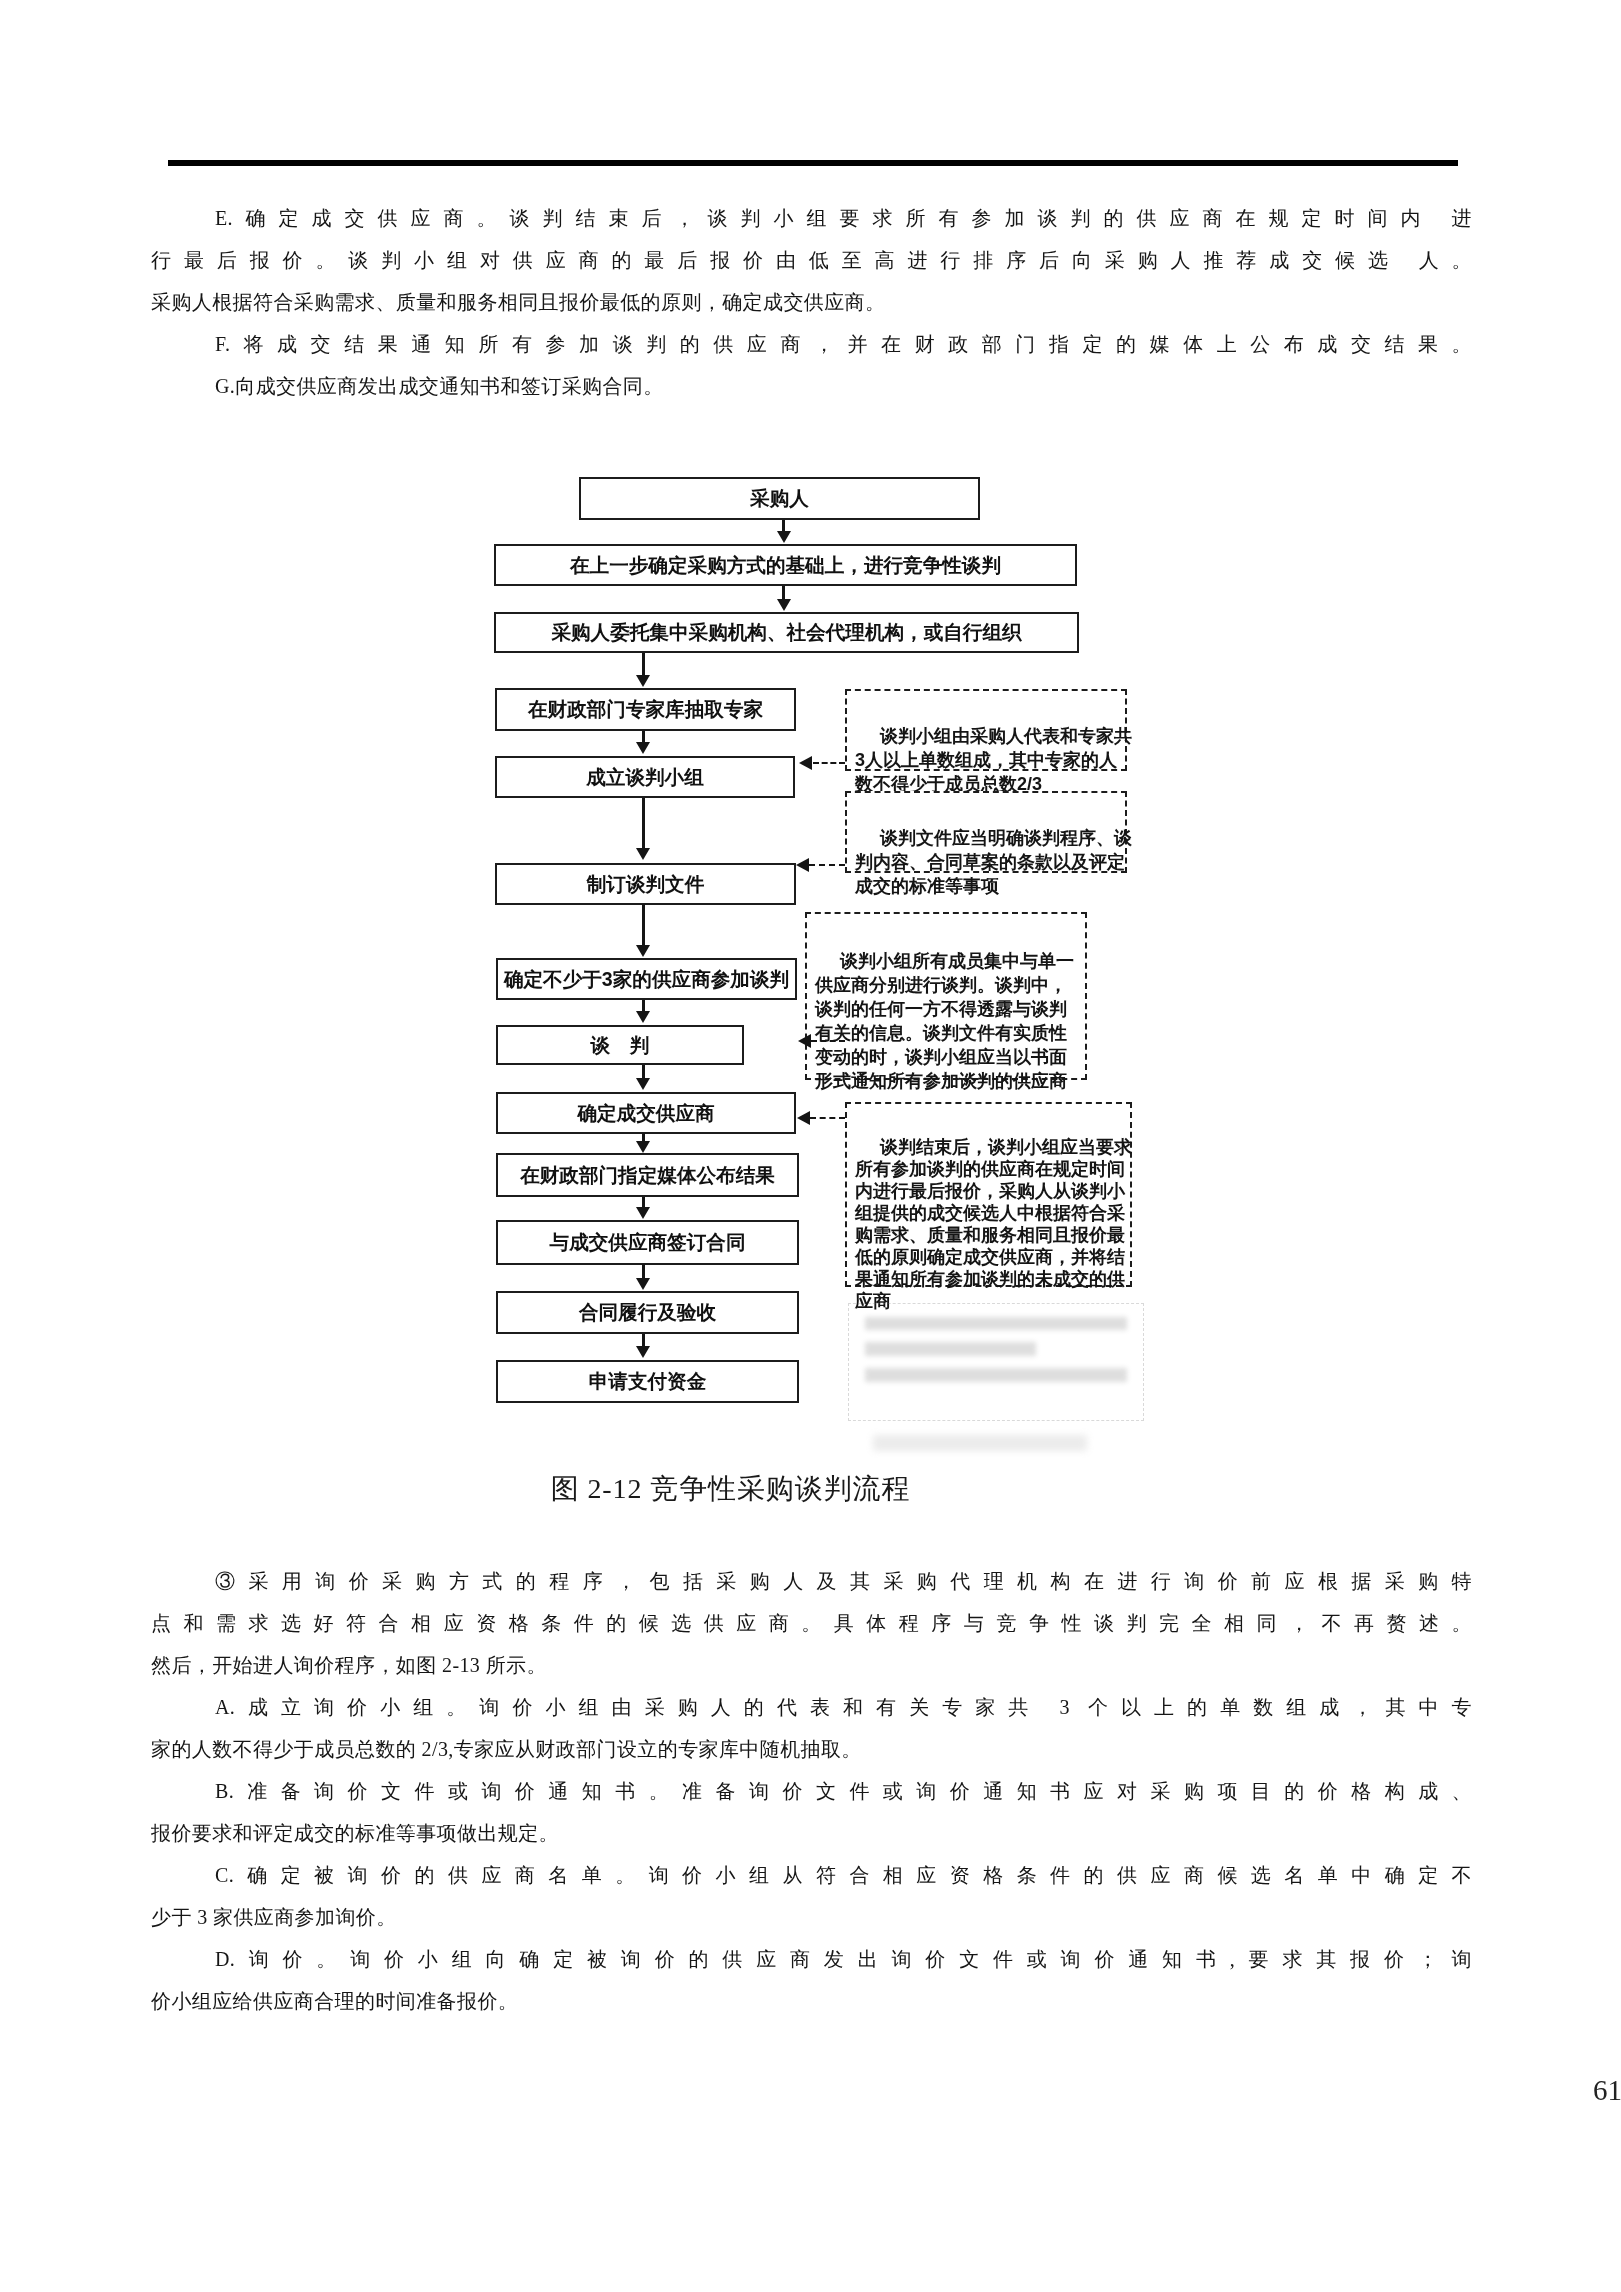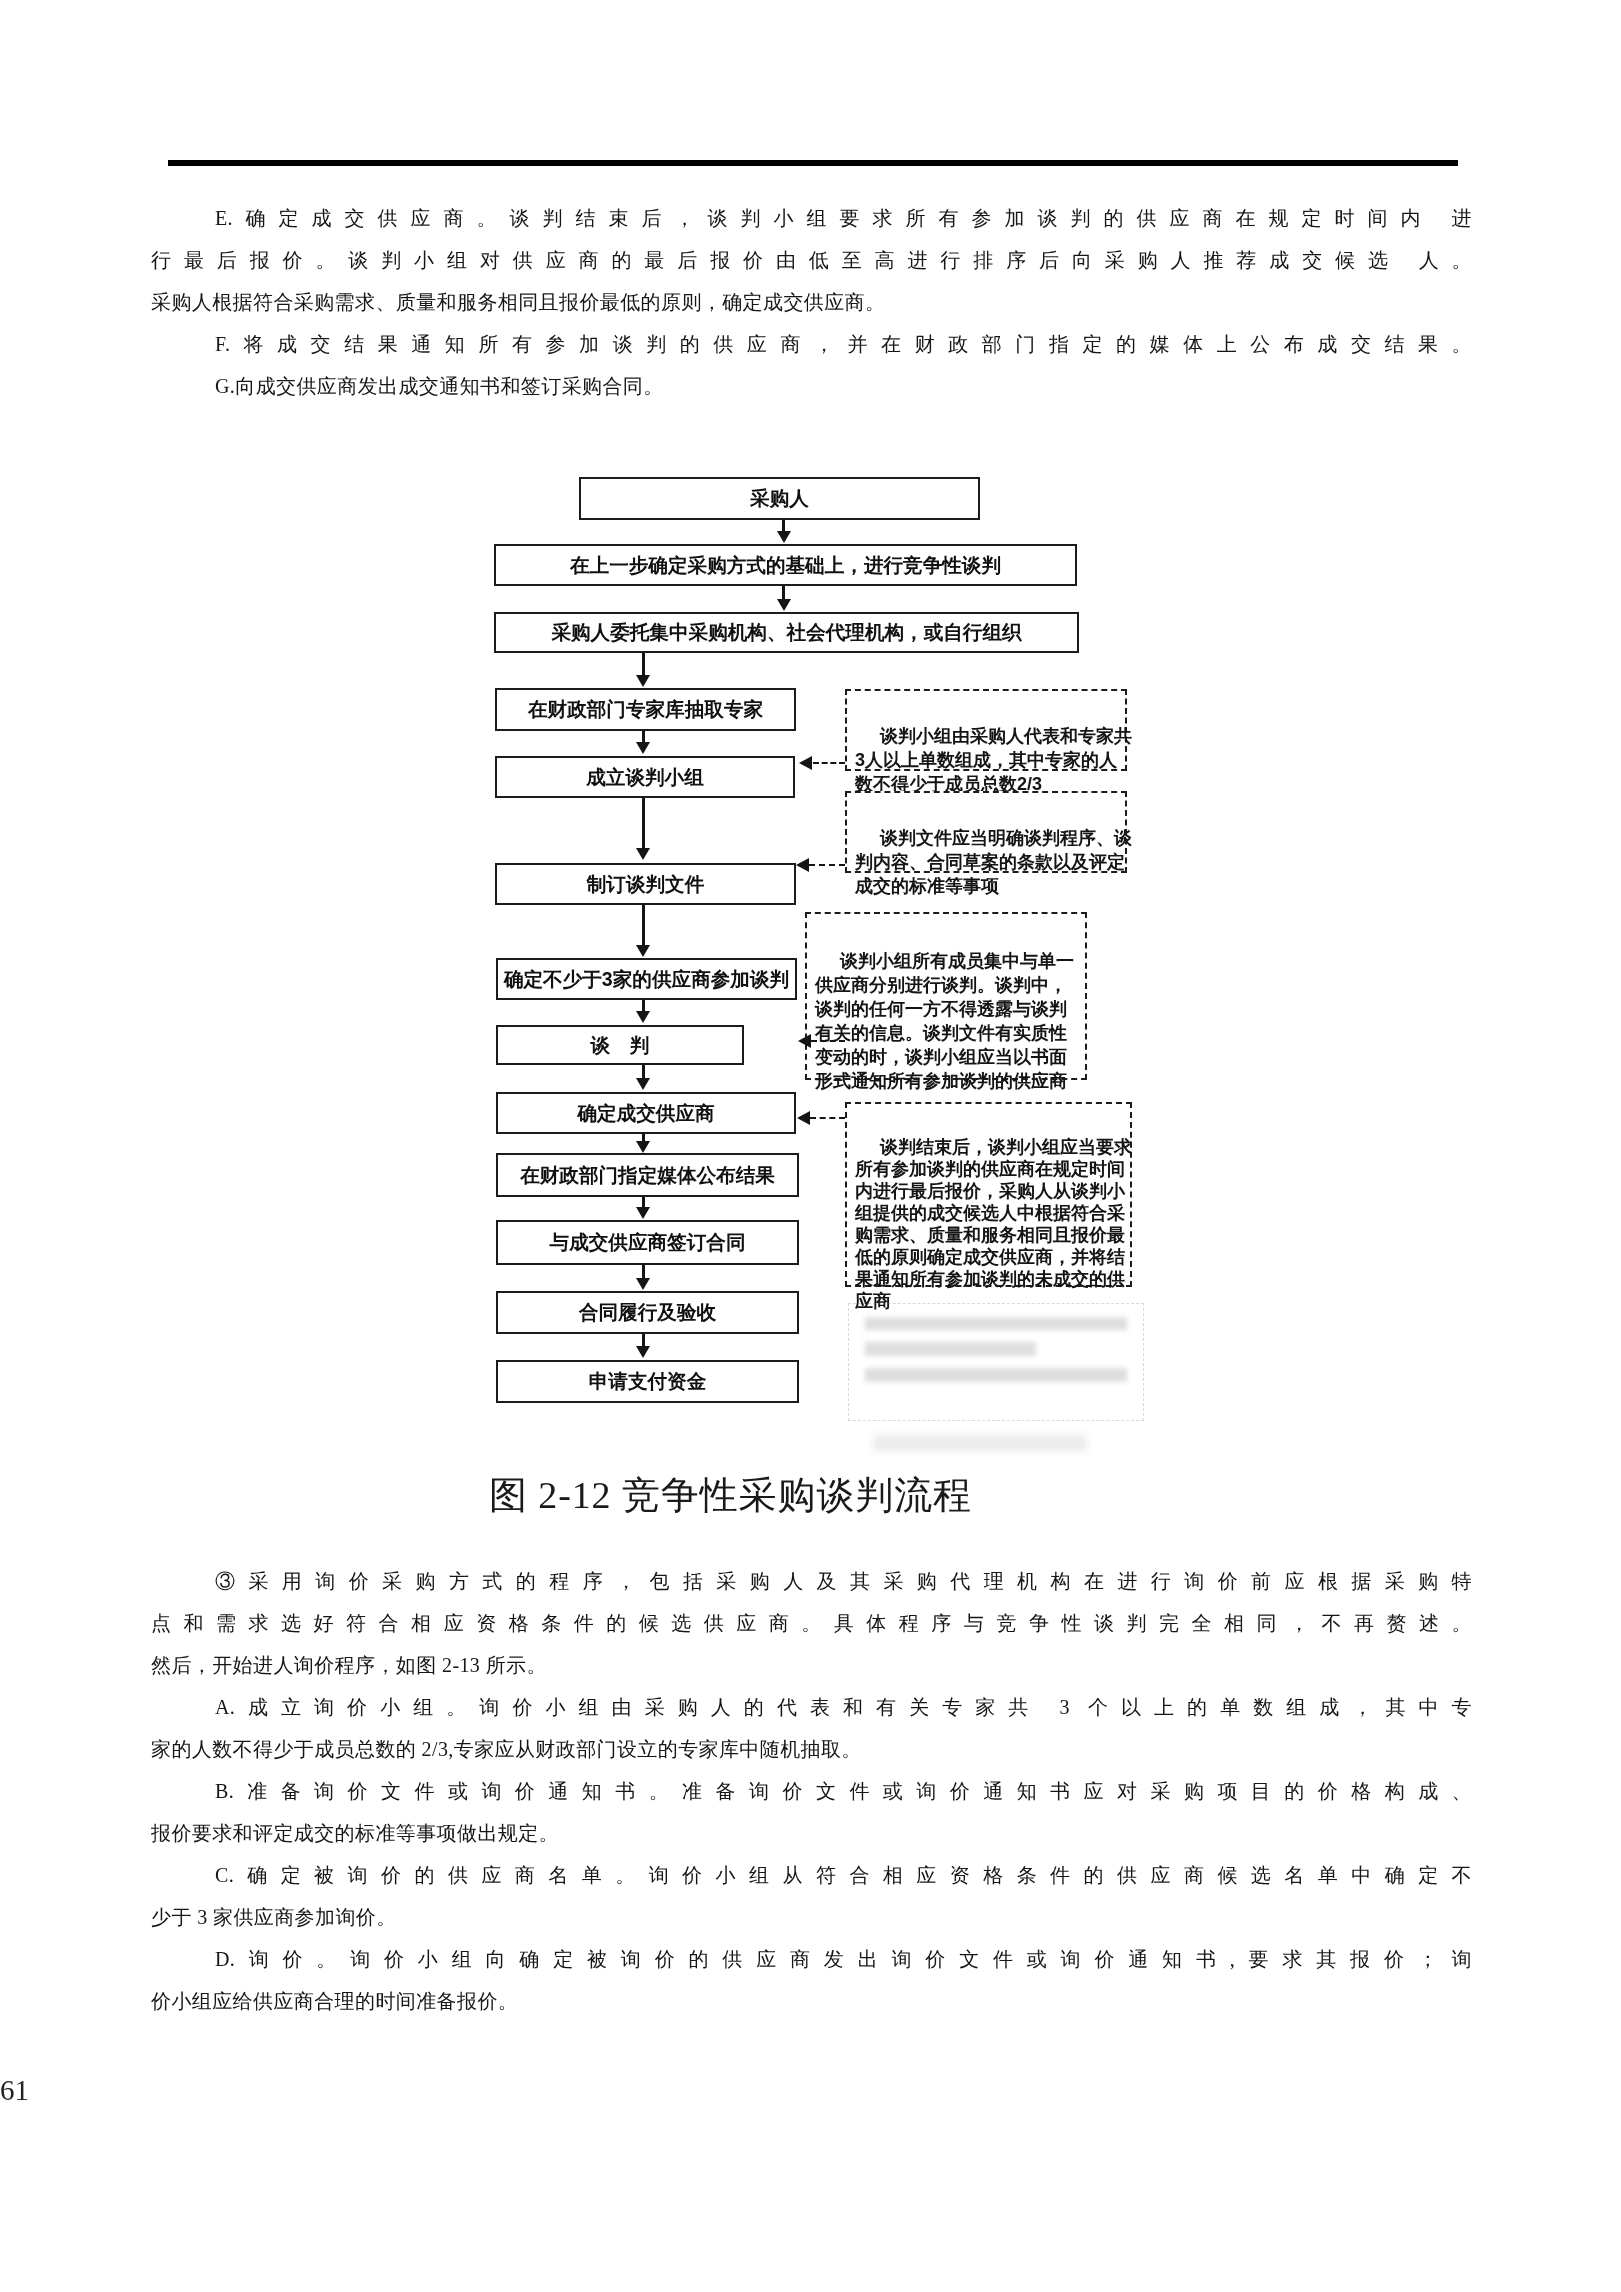--- a/index.html
+++ b/index.html
@@ -15,25 +15,25 @@
   .tblock{position:absolute;left:151px;width:1321px;}
   .tline{
     font-size:20px;line-height:42px;height:42px;
     white-space:pre;letter-spacing:0.4px;
     color:#161616;
   }
   .just{white-space:normal;text-align:justify;text-align-last:justify;}
   .ind{text-indent:64px;}
   .caption{
     position:absolute;left:374px;top:1470px;width:713px;
-    text-align:center;font-size:38px;color:#1a1a1a;letter-spacing:0.9px;
+    text-align:center;font-size:28px;color:#1a1a1a;letter-spacing:0.9px;
   }
   .pagenum{
     position:absolute;left:0;top:2074px;width:1622px;
-    text-align:left;font-size:29px;color:#222;
+    text-align:right;font-size:29px;color:#222;
   }
   
   .fbox{
     position:absolute;box-sizing:border-box;
     border:2.7px solid #1c1c1c;background:#fff;
     display:flex;align-items:center;justify-content:center;
     font-family:"Liberation Sans","DejaVu Sans",sans-serif;
     font-weight:bold;font-size:19.6px;color:#111;
     white-space:pre;text-align:center;
   }

